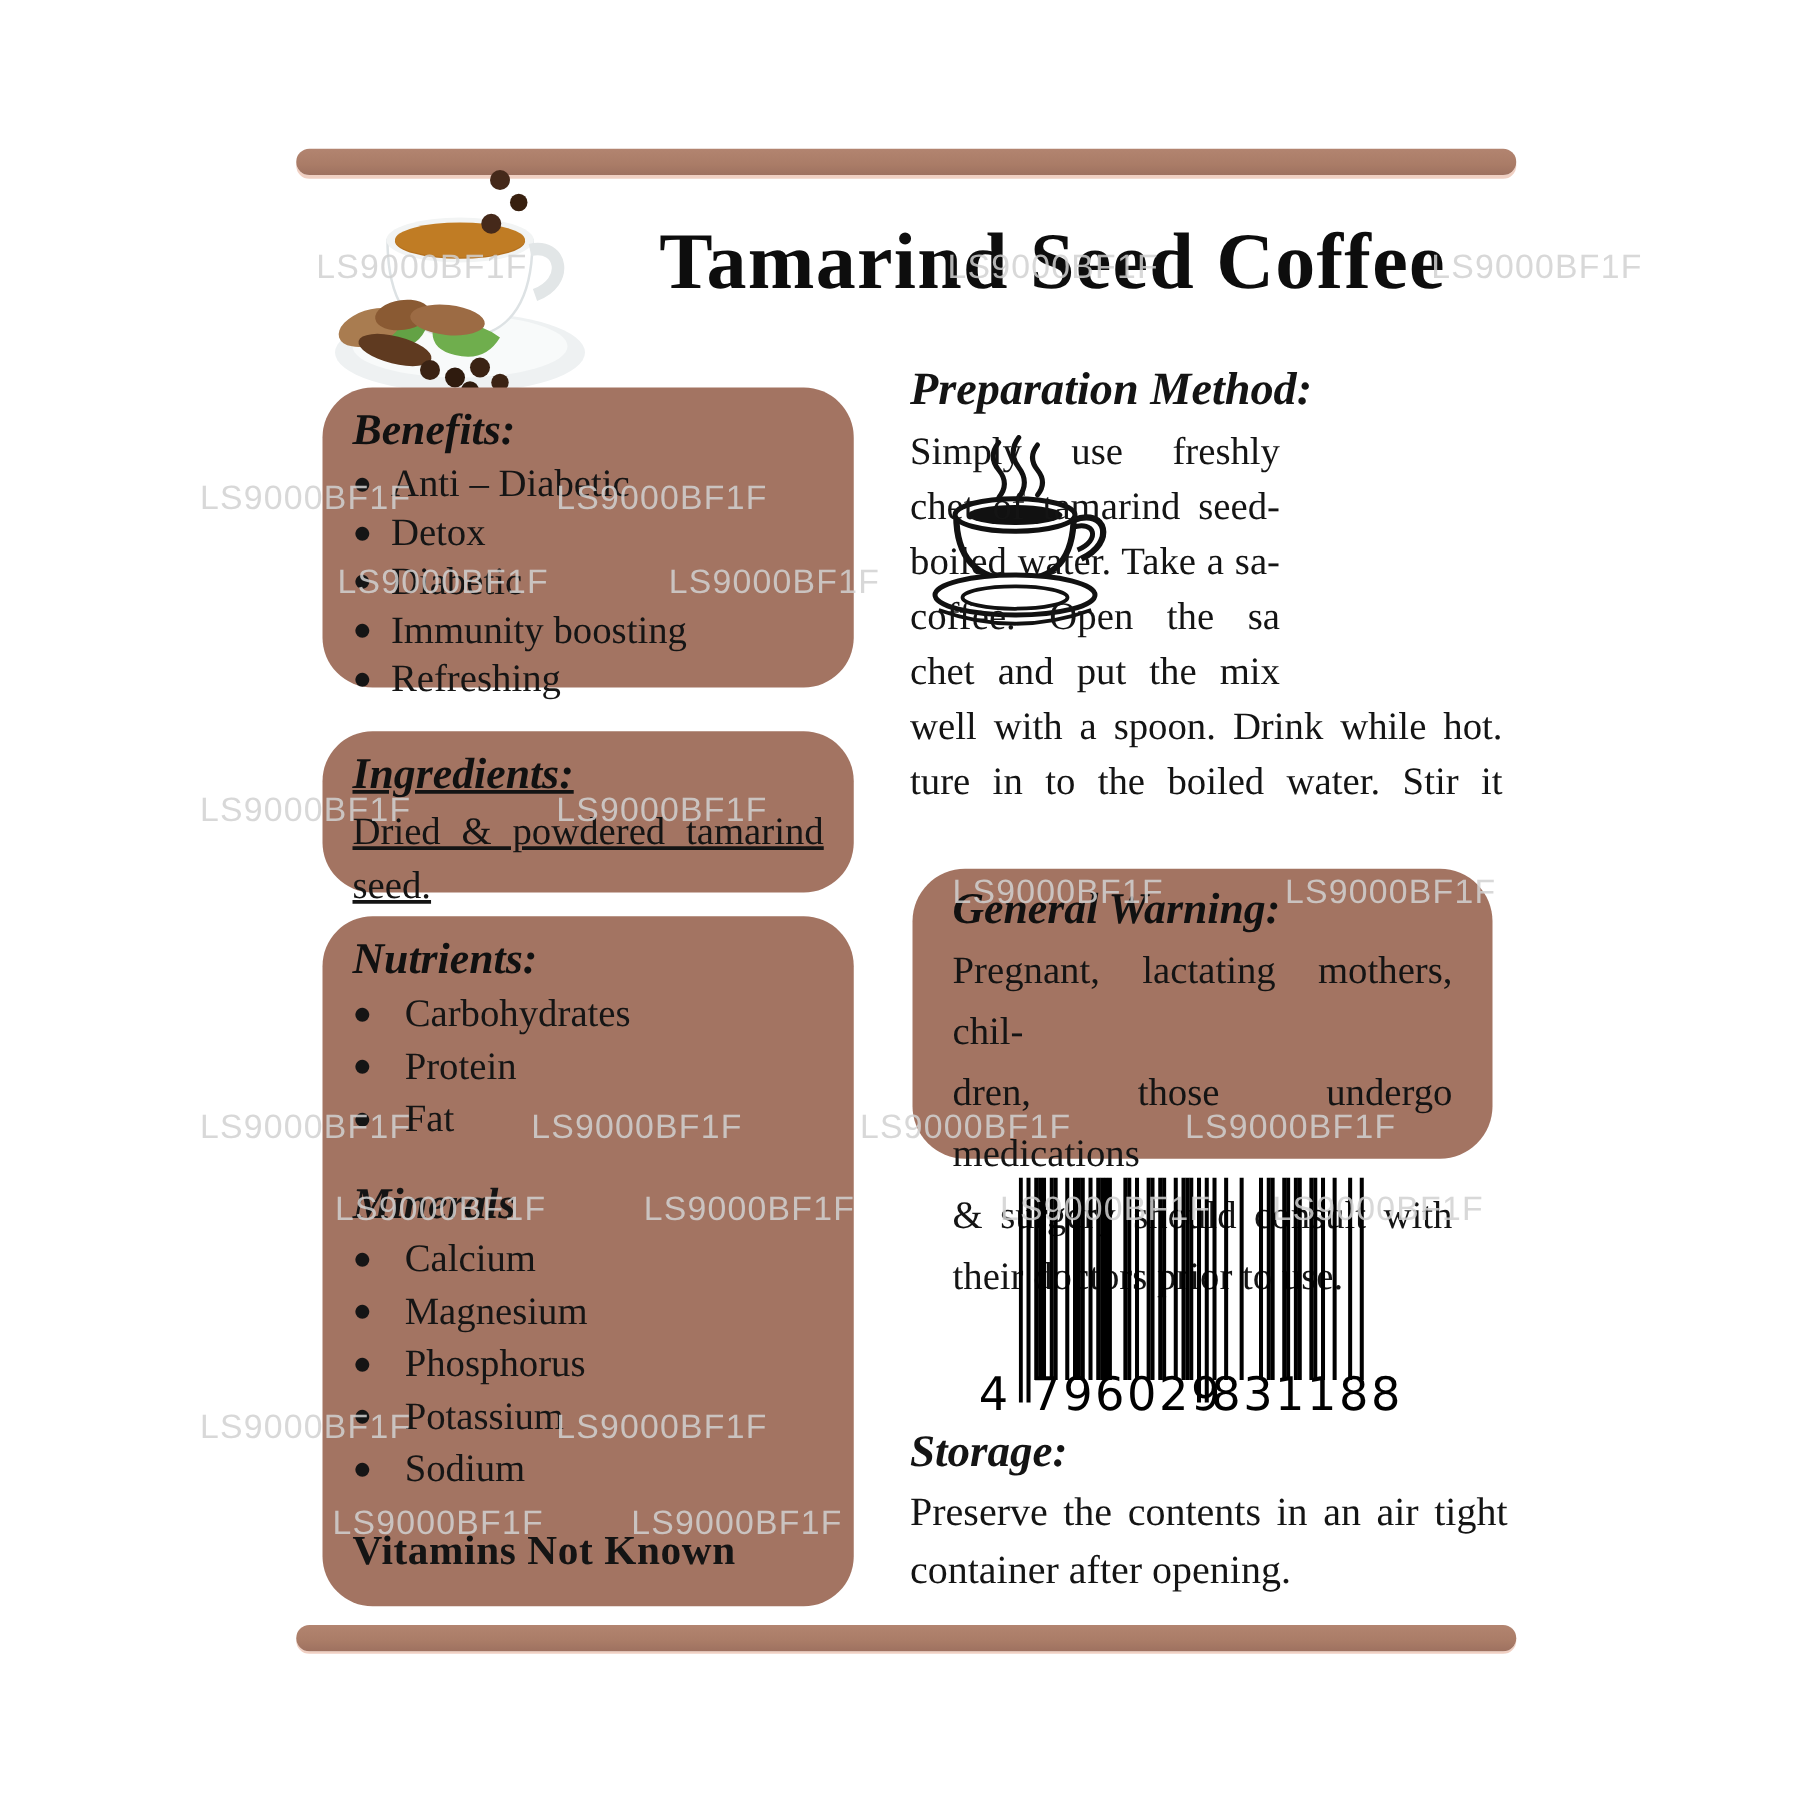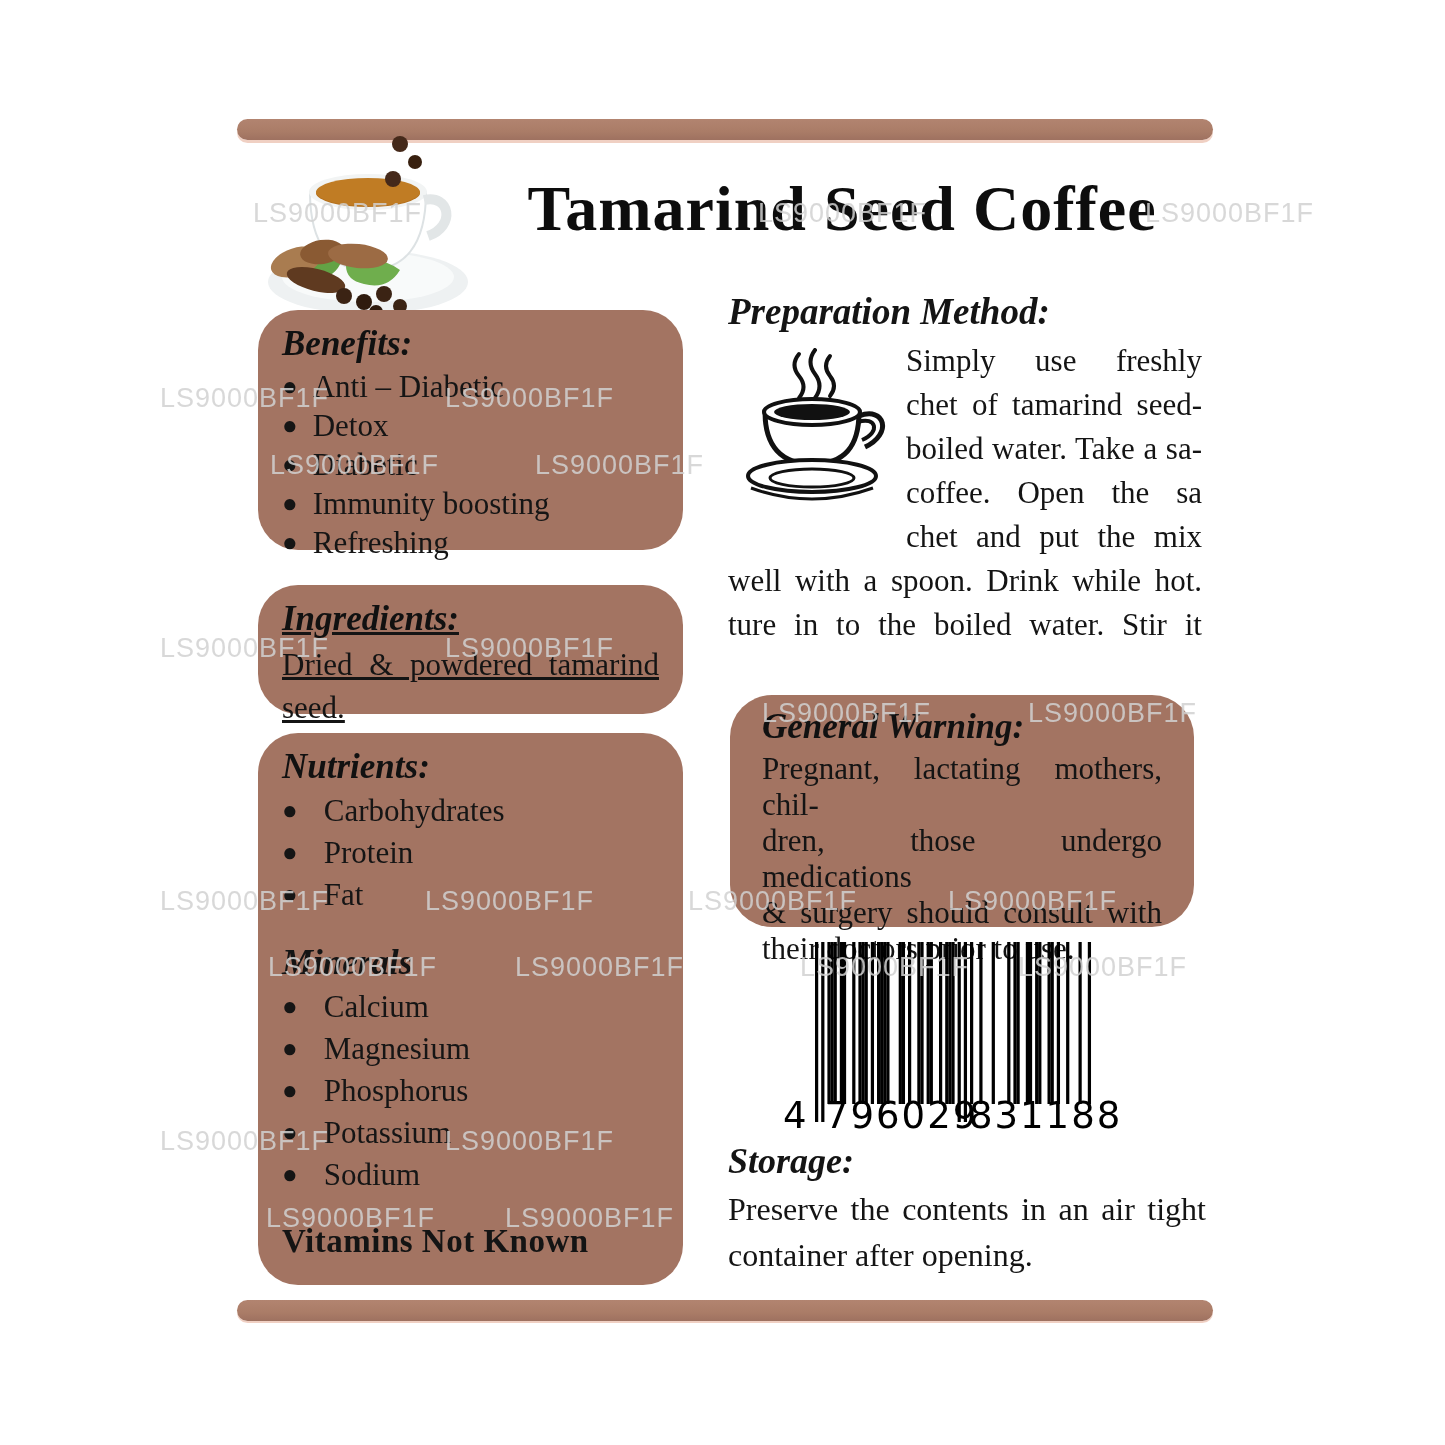--- a/index.html
+++ b/index.html
@@ -26,29 +26,29 @@
   .panel-ingredients{top:585px;height:129px;text-decoration:underline;}
   .panel-nutrients{top:733px;height:552px;}
   .jlines > div{font-size:31px;line-height:43px;text-align:justify;text-align-last:justify;}
   .jlines > div:last-child{text-align-last:left;}
   .minerals-heading{font-size:35px;font-weight:bold;font-style:italic;margin:26px 0 4px 0;}
   .vitamins-note{font-size:33px;font-weight:bold;margin-top:26px;letter-spacing:.5px;}
 
   .prep-heading{position:absolute;left:728px;top:290px;font-size:37px;font-weight:bold;font-style:italic;}
   .prep-cup{position:absolute;left:737px;top:348px;width:170px;height:168px;}
   .prep-lines{position:absolute;left:728px;top:339px;width:474px;}
-  .prep-lines .narrow{margin-left:178px;width:296px;height:44px;font-size:31px;line-height:44px;
+  .prep-lines .narrow{width:296px;height:44px;font-size:31px;line-height:44px;
                       text-align:justify;text-align-last:justify;}
   .prep-lines .full{width:474px;height:44px;font-size:31px;line-height:44px;
                     text-align:justify;text-align-last:justify;}
 
   .panel-warning{position:absolute;left:730px;top:695px;width:464px;height:232px;left:730px;
                  background:var(--c-panel,#A37462);border-radius:42px;box-sizing:border-box;
                  padding:12px 32px;}
-  .panel-warning .jlines > div{line-height:36px;}
+  .panel-warning .jlines > div{line-height:49px;}
 
   .barcode{position:absolute;left:815px;top:942px;width:295px;height:205px;}
   .barcode svg{position:absolute;left:0;top:0;}
   .bc-num{position:absolute;top:152px;font-family:"DejaVu Sans","Liberation Sans",sans-serif;
           font-size:37px;color:#000;}
   .bc-d0{left:-32px;}
   .bc-g1{left:10px;width:136px;text-align:center;letter-spacing:2px;}
   .bc-g2{left:154px;width:136px;text-align:center;letter-spacing:2px;}
 
   .storage-heading{position:absolute;left:728px;top:1140px;font-size:36px;font-weight:bold;font-style:italic;}

